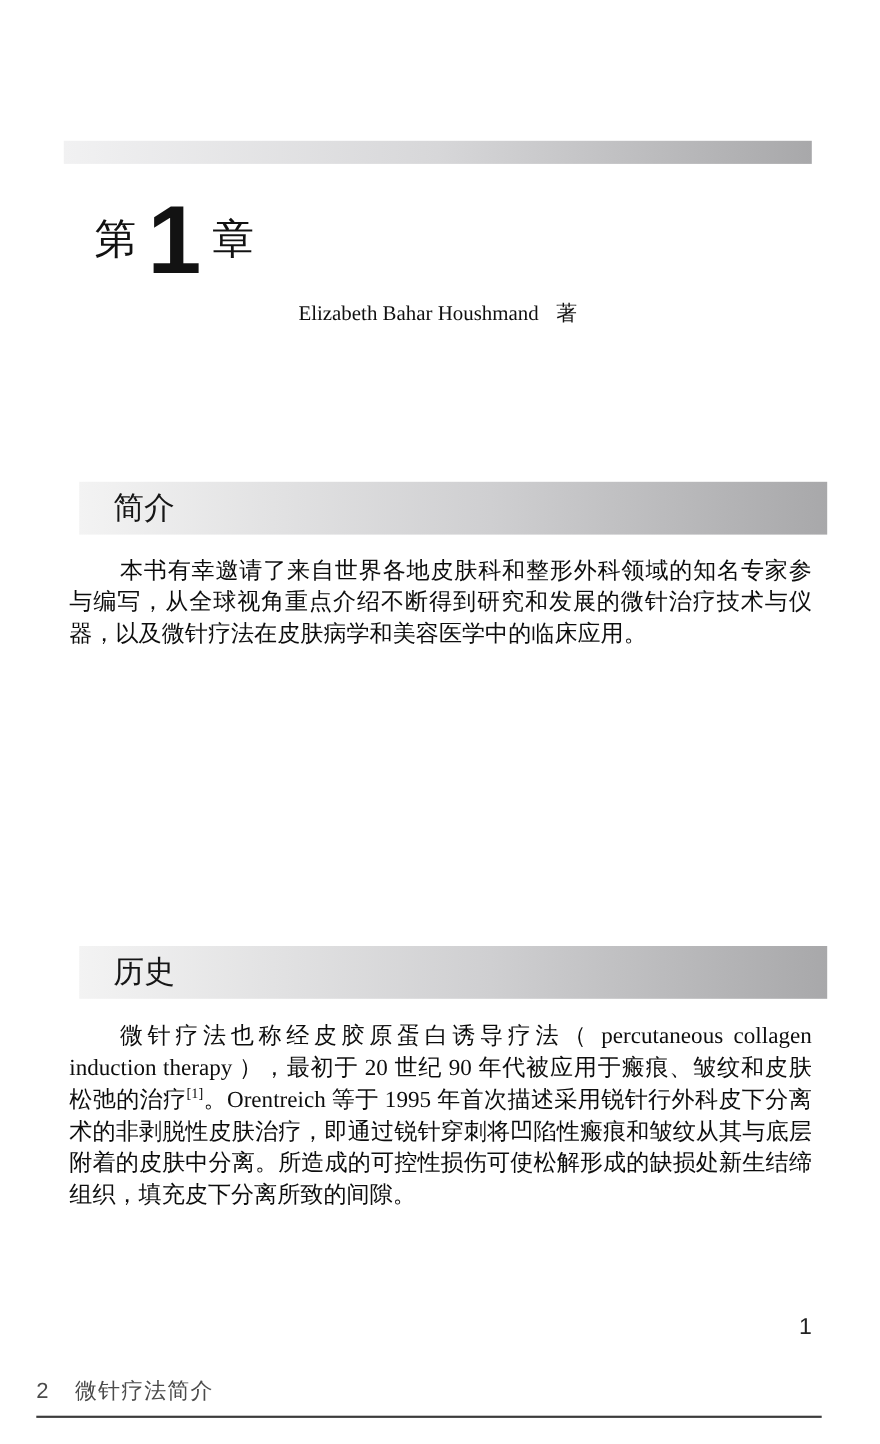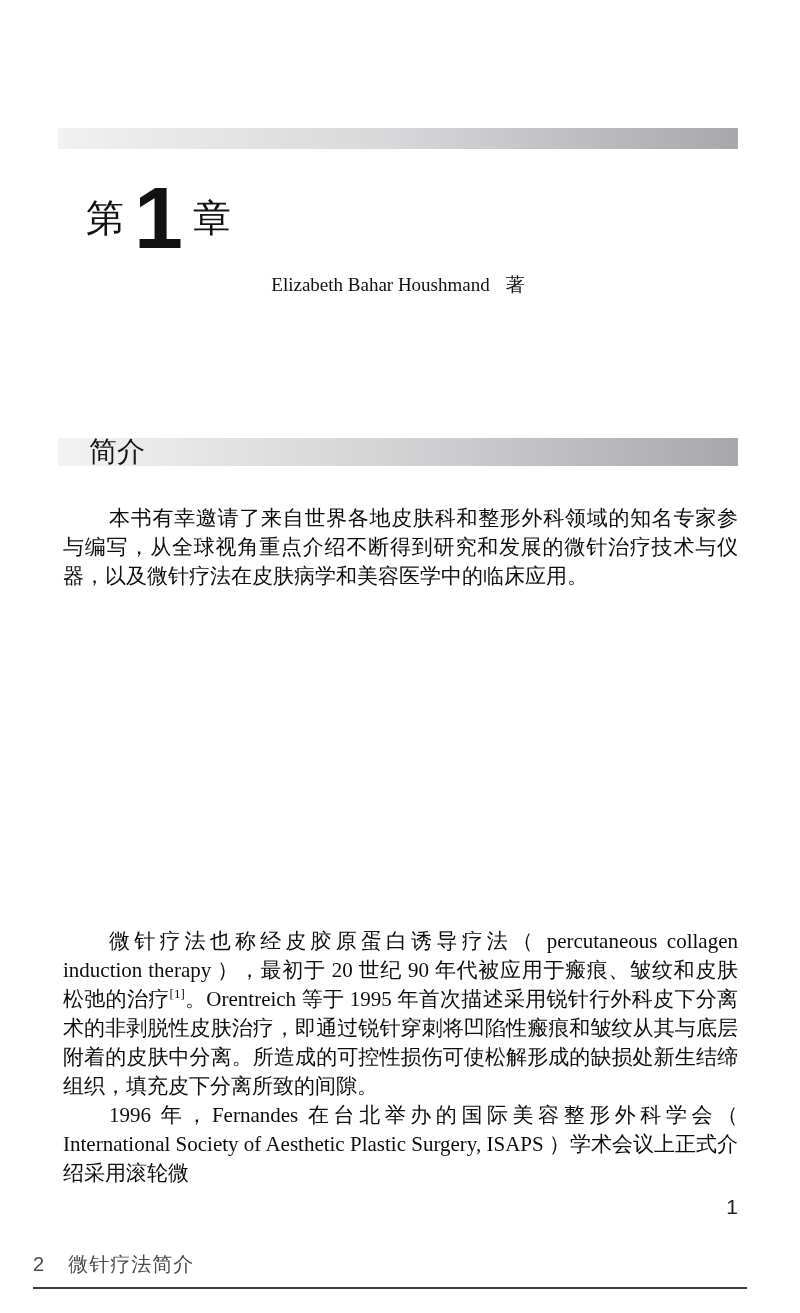--- a/index.html
+++ b/index.html
@@ -50,22 +50,22 @@
     position: absolute;
     left: 58px; top: 272px;
     width: 680px;
     text-align: center;
     font-size: 19px;
     color: #101010;
   }
   .author-role { margin-left: 16px; }
   .section-bar {
     position: absolute;
-    left: 58px;
-    width: 680px; height: 28px;
+    left: 72px;
+    width: 680px; height: 48px;
     background: linear-gradient(to right, #f3f3f3 0%, #cfcfd1 55%, #a8a8aa 100%);
     display: flex;
     align-items: center;
     box-sizing: border-box;
     padding-left: 31px;
     font-family: "Liberation Sans", "DejaVu Sans", sans-serif;
     font-size: 28px;
     color: #161616;
   }
   #intro-bar { top: 438px; }
@@ -131,24 +131,26 @@
   </div>
 
   <div class="section-bar" id="intro-bar">
     <span>简介</span>
   </div>
 
   <div class="body-text" id="intro-text">
     <p>本书有幸邀请了来自世界各地皮肤科和整形外科领域的知名专家参与编写，从全球视角重点介绍不断得到研究和发展的微针治疗技术与仪器，以及微针疗法在皮肤病学和美容医学中的临床应用。</p>
   </div>
 
+  <div class="section-bar" id="history-bar">
+    <span>历史</span>
+  </div>
 
   <div class="body-text" id="history-text">
     <p><span>微针疗法也称经皮胶原蛋白诱导疗法（ percutaneous collagen induction therapy ），最初于 20 世纪 90 年代被应用于瘢痕、皱纹和皮肤松弛的治疗</span><sup class="cite">[1]</sup><span>。Orentreich 等于 1995 年首次描述采用锐针行外科皮下分离术的非剥脱性皮肤治疗，即通过锐针穿刺将凹陷性瘢痕和皱纹从其与底层附着的皮肤中分离。所造成的可控性损伤可使松解形成的缺损处新生结缔组织，填充皮下分离所致的间隙。</span></p>
-    <p>1996 年，Fernandes 在台北举办的国际美容整形外科学会（ International Society of Aesthetic Plastic Surgery, ISAPS ）学术会议上正式介绍采用滚轮微</p>
   </div>
 
   <div class="page-number">1</div>
 
   <div class="footer">
     <span>2</span>
     <span class="footer-book-title">微针疗法简介</span>
   </div>
 
   <div class="footer-rule"></div>

